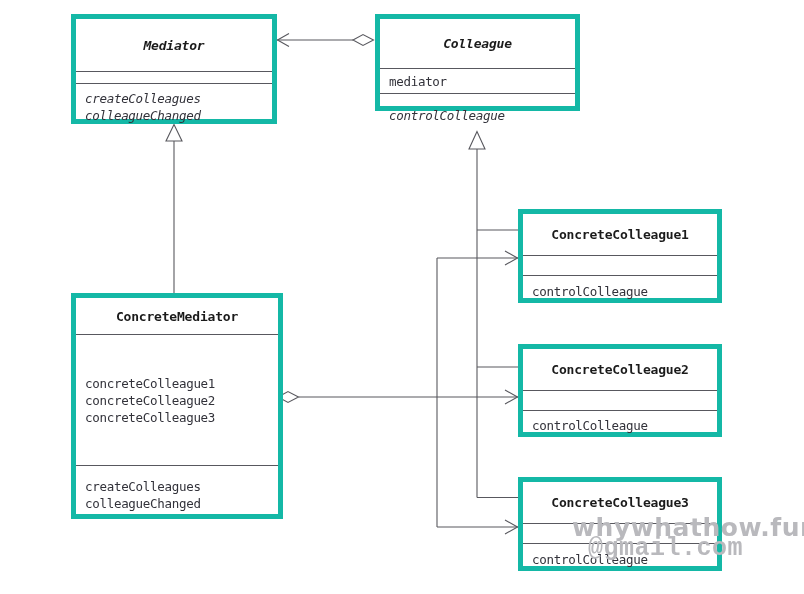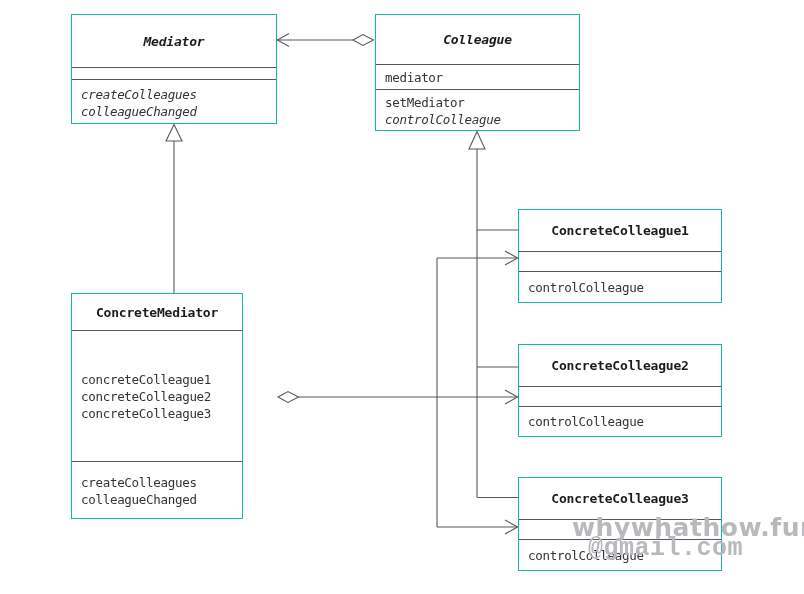--- a/index.html
+++ b/index.html
@@ -10,21 +10,21 @@
   #canvas {
     position: relative;
     width: 804px;
     height: 594px;
     background: #ffffff;
     overflow: hidden;
     font-family: "DejaVu Sans Mono", "Liberation Mono", monospace;
   }
   .uml-class {
     position: absolute;
-    border: 1px solid #14b8a6;
+    border: 5px solid #14b8a6;
     background: #ffffff;
     box-sizing: border-box;
   }
   .compartment {
     box-sizing: border-box;
     display: flex;
     flex-direction: column;
     justify-content: center;
     padding: 0 9px;
     overflow: hidden;
@@ -118,34 +118,33 @@
     <div class="compartment" style="height:52px;">
       <div class="cls-title abstract">Mediator</div>
     </div>
     <div class="compartment sep" style="height:12px;"></div>
     <div class="compartment sep" style="height:46px;">
       <div class="member abstract">createColleagues</div>
       <div class="member abstract">colleagueChanged</div>
     </div>
   </div>
 
-  <div class="uml-class" id="box-colleague" style="left:375px; top:14px; width:205px; height:117px;">
+  <div class="uml-class" id="box-colleague" style="left:375px; top:14px; width:205px; height:97px;">
     <div class="compartment" style="height:49px;">
       <div class="cls-title abstract">Colleague</div>
     </div>
     <div class="compartment sep" style="height:25px;">
       <div class="member">mediator</div>
     </div>
     <div class="compartment sep" style="height:43px;">
-      <div class="member">setMediator</div>
       <div class="member abstract">controlColleague</div>
     </div>
   </div>
 
-  <div class="uml-class" id="box-concrete-mediator" style="left:71px; top:293px; width:172px; height:226px;">
+  <div class="uml-class" id="box-concrete-mediator" style="left:71px; top:293px; width:212px; height:226px;">
     <div class="compartment" style="height:36px;">
       <div class="cls-title">ConcreteMediator</div>
     </div>
     <div class="compartment sep" style="height:131px;">
       <div class="member">concreteColleague1</div>
       <div class="member">concreteColleague2</div>
       <div class="member">concreteColleague3</div>
     </div>
     <div class="compartment sep" style="height:58px;">
       <div class="member">createColleagues</div>

